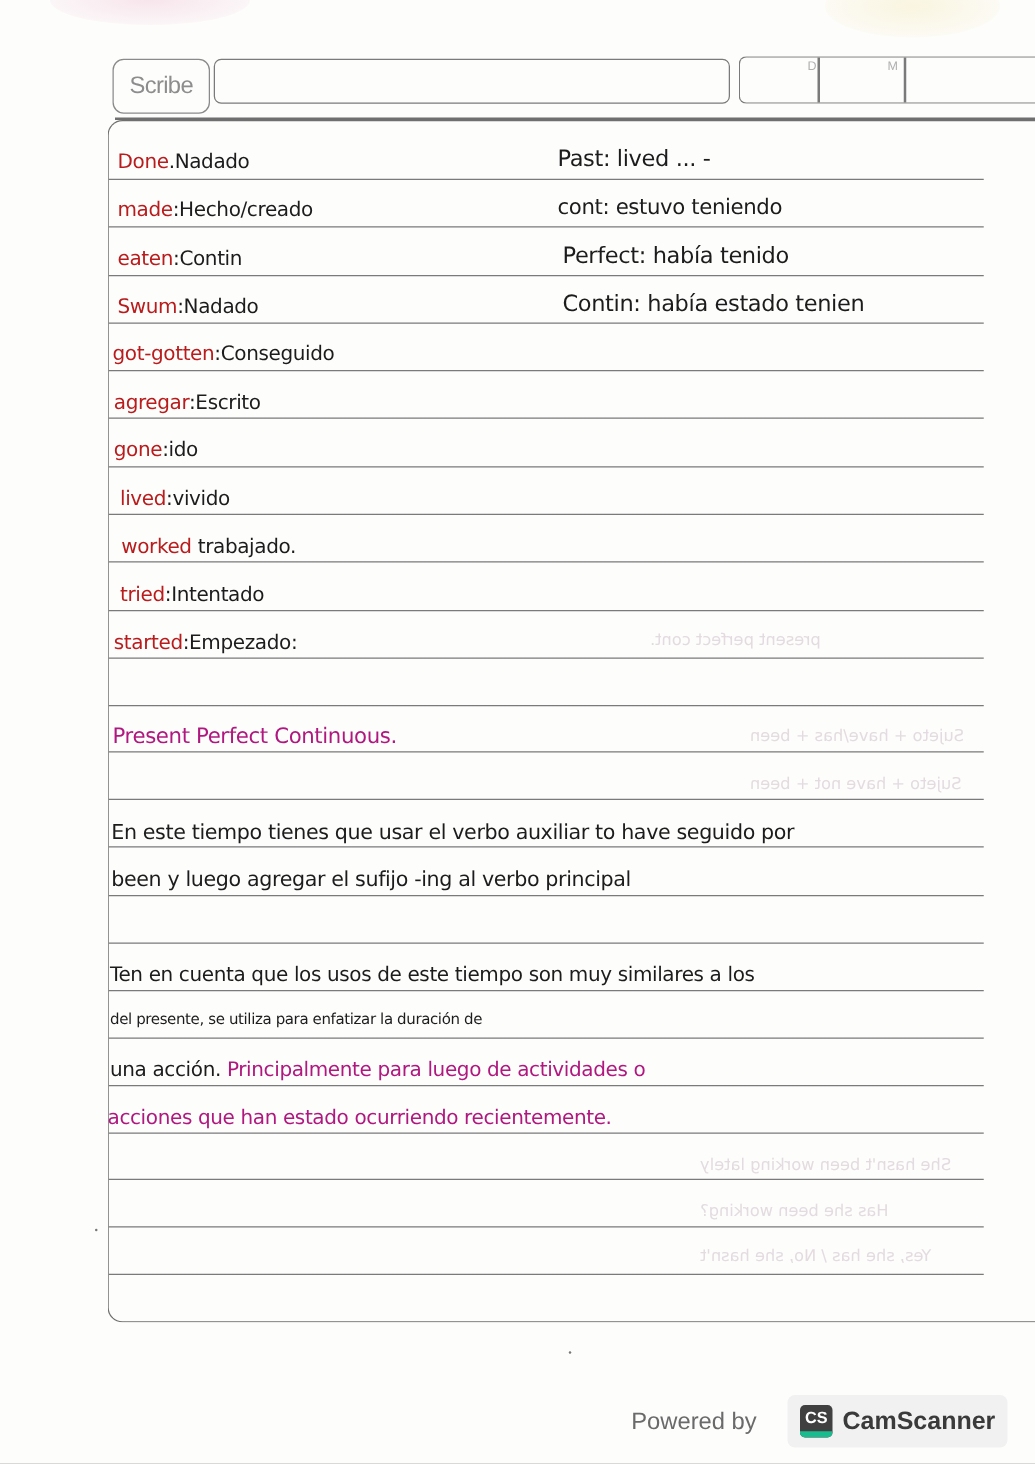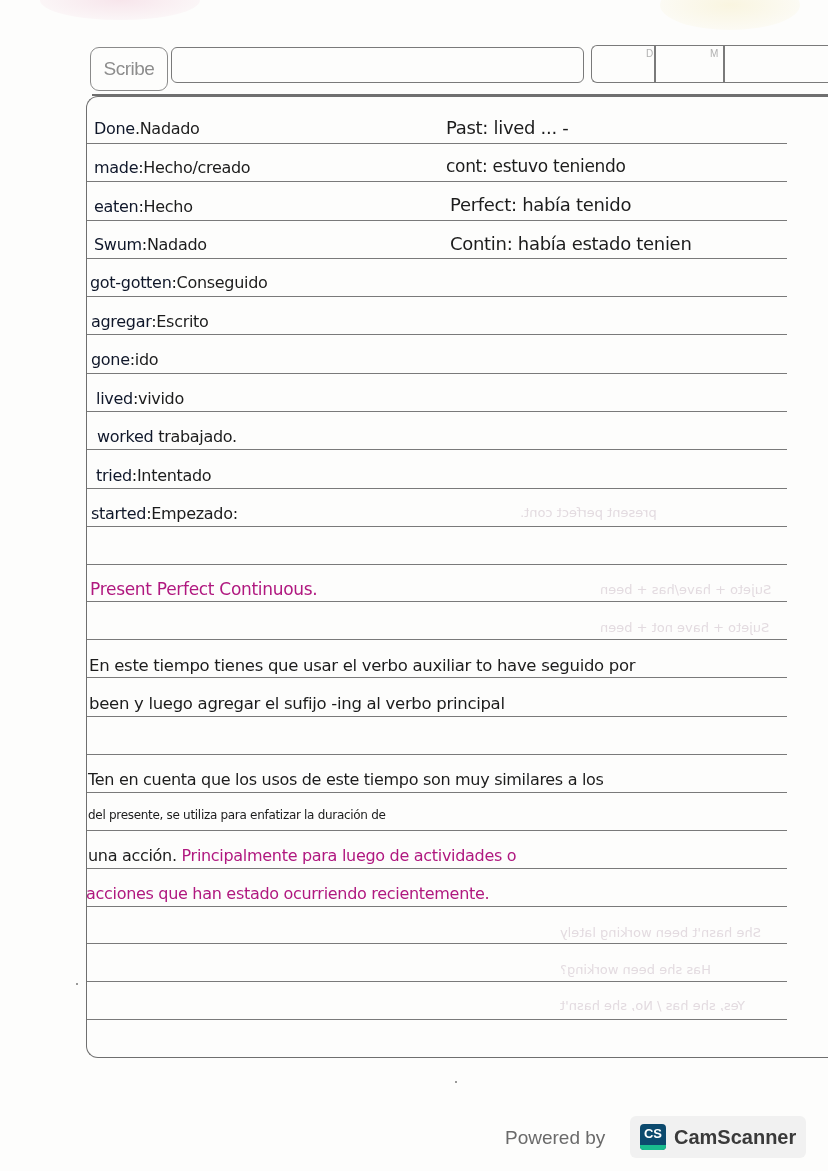--- a/index.html
+++ b/index.html
@@ -37,36 +37,36 @@
     }
     .rule { position:absolute; left:87px; width:700px; height:1.4px; background:#7a7a7a; }
     .page-top-rule { position:absolute; left:92px; top:94px; width:736px; height:1.5px; background:#6f6f6f; }
 
     .txt {
       position:absolute; white-space:nowrap;
       font-family:"DejaVu Sans", sans-serif; font-size:16px; color:#1c1c1c;
       letter-spacing:-0.3px;
     }
     .mag { color:#b0187f; }
-    .term { color:#0f172a; }
+    .term { color:#b91c1c; }
     .ghost {
       position:absolute; white-space:nowrap; font-family:"DejaVu Sans", sans-serif;
       font-size:13px; color:#e3dbe0; transform:scaleX(-1);
     }
 
     .footer-powered {
       position:absolute; left:505px; top:1127px;
       font-family:"Liberation Sans", sans-serif; font-size:19px; color:#6a6a6a;
     }
     .cs-badge {
       position:absolute; left:630px; top:1116px; width:176px; height:42px;
       background:#f1f1f1; border-radius:6px; display:flex; align-items:center;
     }
     .cs-icon {
-      margin-left:10px; width:26px; height:26px; border-radius:4px; background:#0c4a6e;
+      margin-left:10px; width:26px; height:26px; border-radius:4px; background:#404040;
       color:#fff; font-family:"Liberation Sans", sans-serif; font-weight:bold; font-size:13px;
       display:flex; align-items:flex-start; justify-content:center; position:relative; overflow:hidden;
       line-height:20px;
     }
     .cs-icon::after { content:""; position:absolute; left:0; bottom:0; width:100%; height:5px; background:#19bc8e; }
     .cs-name {
       margin-left:8px; font-family:"Liberation Sans", sans-serif; font-size:20px; color:#3a3a3a; font-weight:bold;
     }
     .dot { position:absolute; width:2px; height:2px; background:#777; border-radius:50%; }
   </style>
@@ -118,21 +118,21 @@
 <div class="ghost" style="left:520px; top:505px">present perfect cont.</div>
 <div class="ghost" style="left:600px; top:582px">Sujeto + have/has + been</div>
 <div class="ghost" style="left:600px; top:620px">Sujeto + have not + been</div>
 <div class="ghost" style="left:560px; top:925px">She hasn't been working lately</div>
 <div class="ghost" style="left:560px; top:962px">Has she been working?</div>
 <div class="ghost" style="left:560px; top:998px">Yes, she has / No, she hasn't</div>
 
 <div>
   <div class="txt" style="left:94px; top:119px"><span class="term">Done</span><span>.</span><span>Nadado</span></div>
   <div class="txt" style="left:94px; top:158px"><span class="term">made</span><span>:</span><span>Hecho/creado</span></div>
-  <div class="txt" style="left:94px; top:197px"><span class="term">eaten</span><span>:</span><span>Hecho</span></div>
+  <div class="txt" style="left:94px; top:197px"><span class="term">eaten</span><span>:</span><span>Contin</span></div>
   <div class="txt" style="left:94px; top:235px"><span class="term">Swum</span><span>:</span><span>Nadado</span></div>
   <div class="txt" style="left:90px; top:273px"><span class="term">got-gotten</span><span>:</span><span>Conseguido</span></div>
   <div class="txt" style="left:91px; top:312px"><span class="term">agregar</span><span>:</span><span>Escrito</span></div>
   <div class="txt" style="left:91px; top:350px"><span class="term">gone</span><span>:</span><span>ido</span></div>
   <div class="txt" style="left:96px; top:389px"><span class="term">lived</span><span>:</span><span>vivido</span></div>
   <div class="txt" style="left:97px; top:427px"><span class="term">worked</span><span> </span><span>trabajado.</span></div>
   <div class="txt" style="left:96px; top:466px"><span class="term">tried</span><span>:</span><span>Intentado</span></div>
   <div class="txt" style="left:91px; top:504px"><span class="term">started</span><span>:</span><span>Empezado:</span></div>
 </div>
 

